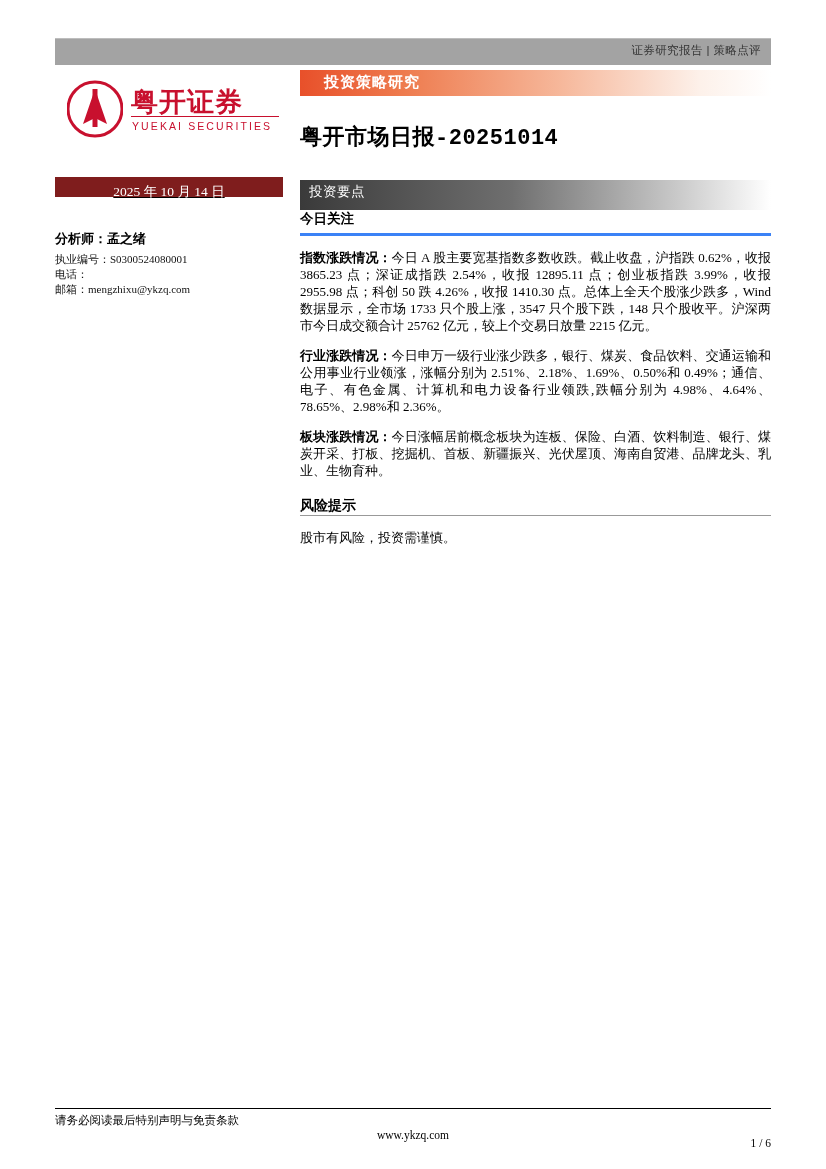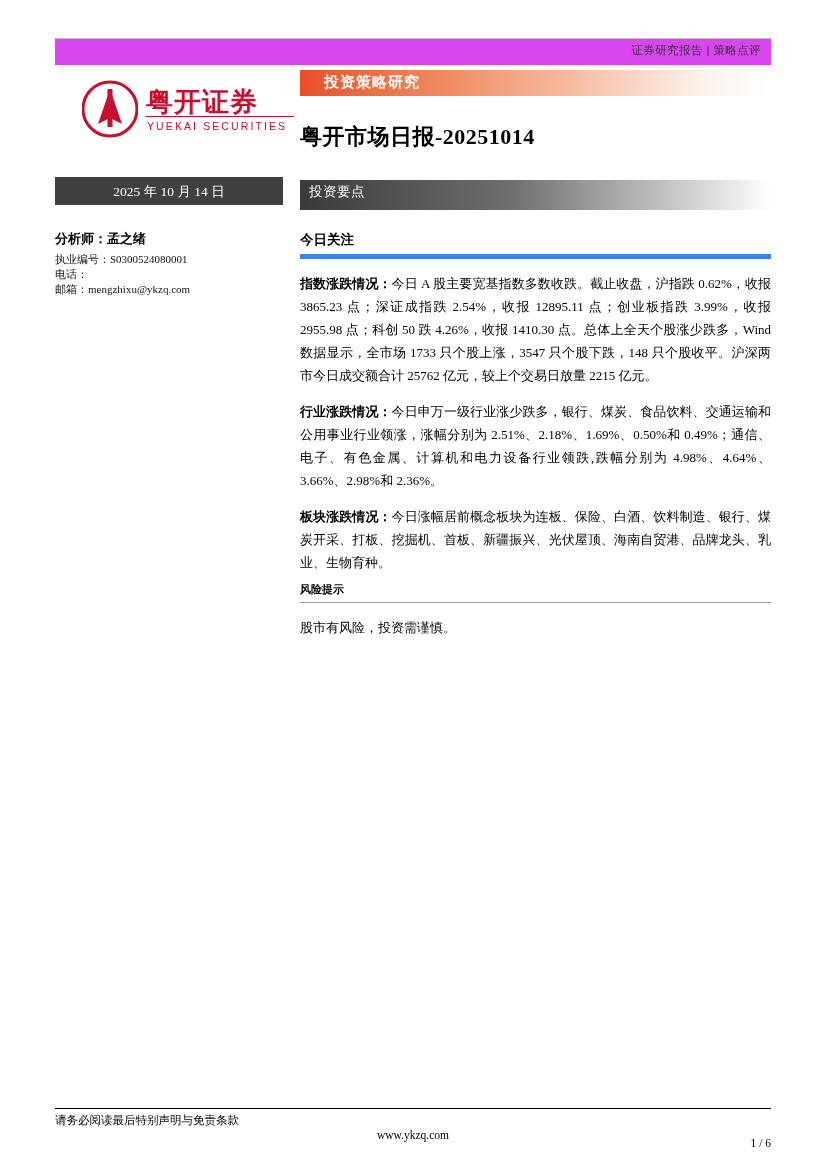--- a/index.html
+++ b/index.html
@@ -22,37 +22,37 @@
     box-sizing: border-box;
   }
 
   
   .header-bar {
     position: absolute;
     left: 55px;
     top: 38px;
     width: 716px;
     height: 26px;
-    background: #d946ef;
+    background: #a3a3a3;
     border-top: 1px solid #bdbdbd;
   }
   .header-text {
     position: absolute;
     right: 10px;
     top: 4px;
     font-size: 11.5px;
     color: #333;
     font-family: "Liberation Sans", sans-serif;
     letter-spacing: 0.4px;
   }
 
   
   .left-col {
     position: absolute;
-    left: 70px;
+    left: 55px;
     top: 70px;
     width: 228px;
   }
   .logo-wrap {
     position: relative;
     height: 88px;
     padding-top: 8px;
   }
   .logo-mark {
     position: absolute;
@@ -87,22 +87,23 @@
     width: 148px;
     height: 1px;
     background: #c8102e;
   }
 
   .date-bar {
     position: absolute;
     left: 55px;
     top: 177px;
     width: 228px;
-    height: 28px;
-    background: #404040;
+    height: 20px;
+    background: #7f1d1d;
+    text-decoration: underline;
   }
   .date-bar span {
     display: block;
     text-align: center;
     line-height: 30px;
     color: #fff;
     font-size: 13.5px;
     font-family: "Liberation Serif", serif;
   }
 
@@ -144,64 +145,62 @@
     font-size: 15px;
     color: #ffffff;
     font-weight: bold;
     font-family: "Liberation Serif", serif;
     letter-spacing: 1px;
   }
   .doc-title {
     margin-top: 26px;
     font-size: 22px;
     font-weight: bold;
-    font-family: Liberation Serif, serif;
+    font-family: Liberation Mono, monospace;
     letter-spacing: 0.5px;
   }
   .section-bar {
     margin-top: 28px;
     width: 471px;
     height: 30px;
     background: linear-gradient(to right, #3a3a3a 0%, #6f6f6f 45%, #c9c9c9 80%, #ffffff 100%);
     position: relative;
   }
   .section-bar span {
     position: absolute;
     left: 9px;
     top: 2.5px;
     color: #fff;
     font-size: 13.5px;
     font-family: "Liberation Serif", serif;
     letter-spacing: 0.5px;
   }
 
   .sub-head {
-    margin-top: 21px;
     font-size: 13.5px;
     font-weight: bold;
     padding-bottom: 5px;
-    border-bottom: 5px solid #3b82f6;
+    border-bottom: 3px solid #3b82f6;
     width: 471px;
     box-sizing: border-box;
   }
   .para {
     margin-top: 13px;
     font-size: 13px;
-    line-height: 23px;
+    line-height: 17px;
     text-align: justify;
     width: 471px;
   }
   .para b {
     font-weight: bold;
   }
   .risk-head {
-    margin-top: 8px;
-    font-size: 11px;
-    font-weight: bold;
-    padding-bottom: 5px;
+    margin-top: 18px;
+    font-size: 14px;
+    font-weight: bold;
     border-bottom: 1px solid #999;
     width: 471px;
     box-sizing: border-box;
   }
 
   
   .footer-rule {
     position: absolute;
     left: 55px;
     top: 1108px;
@@ -265,21 +264,21 @@
       <span>投资要点</span>
     </div>
 
     <div class="sub-head">今日关注</div>
 
     <div class="para">
       <b>指数涨跌情况：</b><span>今日 A 股主要宽基指数多数收跌。截止收盘，沪指跌 0.62%，收报 3865.23 点；深证成指跌 2.54%，收报 12895.11 点；创业板指跌 3.99%，收报 2955.98 点；科创 50 跌 4.26%，收报 1410.30 点。总体上全天个股涨少跌多，Wind 数据显示，全市场 1733 只个股上涨，3547 只个股下跌，148 只个股收平。沪深两市今日成交额合计 25762 亿元，较上个交易日放量 2215 亿元。</span>
     </div>
 
     <div class="para">
-      <b>行业涨跌情况：</b><span>今日申万一级行业涨少跌多，银行、煤炭、食品饮料、交通运输和公用事业行业领涨，涨幅分别为 2.51%、2.18%、1.69%、0.50%和 0.49%；通信、电子、有色金属、计算机和电力设备行业领跌,跌幅分别为 4.98%、4.64%、3.66%、2.98%和 2.36%。</span>
+      <b>行业涨跌情况：</b><span>今日申万一级行业涨少跌多，银行、煤炭、食品饮料、交通运输和公用事业行业领涨，涨幅分别为 2.51%、2.18%、1.69%、0.50%和 0.49%；通信、电子、有色金属、计算机和电力设备行业领跌,跌幅分别为 4.98%、4.64%、78.65%、2.98%和 2.36%。</span>
     </div>
 
     <div class="para">
       <b>板块涨跌情况：</b><span>今日涨幅居前概念板块为连板、保险、白酒、饮料制造、银行、煤炭开采、打板、挖掘机、首板、新疆振兴、光伏屋顶、海南自贸港、品牌龙头、乳业、生物育种。</span>
     </div>
 
     <div class="risk-head">风险提示</div>
     <div class="para">股市有风险，投资需谨慎。</div>
   </div>
 

